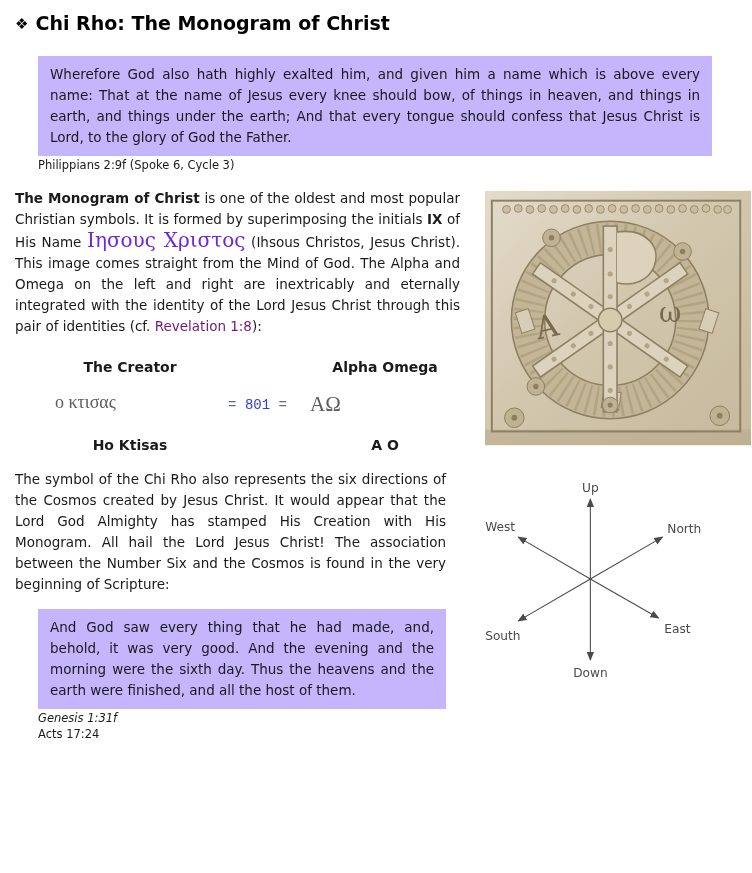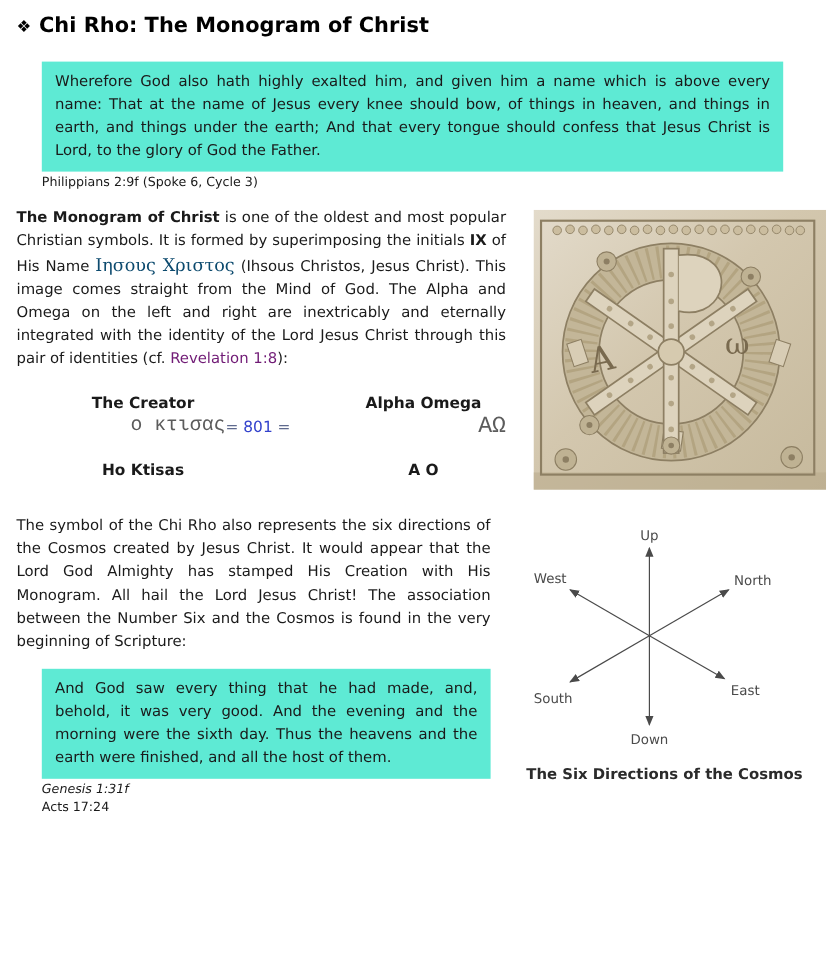--- a/index.html
+++ b/index.html
@@ -1,36 +1,36 @@
 <!DOCTYPE html>
 <html><head>
 <meta charset="utf-8">
 <style>
   html,body{margin:0;padding:0;background:#ffffff;}
   body{width:752px;height:873px;font-family:"DejaVu Sans","Liberation Sans",sans-serif;color:#1a1a1a;overflow:hidden;}
   .page{padding:8px 15px 0 15px;}
   h1{font-size:19px;margin:4px 0 22px 0;display:flex;align-items:center;gap:7px;color:#000;}
   .bullet{font-size:15px;position:relative;top:1px;}
-  .bq{background:#5eead4;margin:0 25px 2px 23px;padding:8px 12px;font-size:13.5px;line-height:21px;text-align:justify;}
+  .bq{background:#c4b5fd;margin:0 25px 2px 23px;padding:8px 12px;font-size:13.5px;line-height:21px;text-align:justify;}
   .attr{font-size:11.5px;text-align:left;margin:2px 25px 0 23px;}
   .row{display:flex;align-items:flex-start;margin-top:16px;}
   .col-text{width:446px;}
   .col-img{width:266px;margin-left:25px;}
   p.para{font-size:13.5px;line-height:21px;text-align:justify;margin:0;}
   .lead,.initials{font-weight:bold;}
-  .greek-inline{font-family:"DejaVu Serif","Liberation Serif",serif;font-size:16px;color:#0c4a6e;}
+  .greek-inline{font-family:"DejaVu Serif","Liberation Serif",serif;font-size:20px;color:#6d28d9;}
   a.reflink{color:#701a75;text-decoration:none;cursor:pointer;}
   
-  .identity{display:grid;grid-template-columns:150px 105px 150px;margin:22px 0 0 40px;row-gap:2px;}
+  .identity{display:grid;grid-template-columns:150px 105px 150px;margin:22px 0 0 40px;row-gap:17px;}
   .identity .hdr{font-weight:bold;font-size:14px;text-align:center;}
-  .identity .grk{font-family:Liberation Mono, monospace;font-size:18px;color:#5c5c5c;text-align:right;}
+  .identity .grk{font-family:Liberation Serif, serif;font-size:18px;color:#5c5c5c;text-align:left;}
   .identity .grk.big{font-size:21px;}
-  .identity .eq{font-size:14px;color:#5f6a8e;align-self:center;}
+  .identity .eq{font-size:14px;text-align:center;color:#5f6a8e;align-self:center;font-family:Liberation Mono, monospace;}
   .identity .eq .val{color:#3342cc;}
-  .identity .tr{font-weight:bold;font-size:14px;text-align:center;margin-top:18px;}
+  .identity .tr{font-weight:bold;font-size:14px;text-align:center;margin-top:3px;}
   .caption{font-weight:bold;font-size:13.5px;text-align:center;width:266px;margin-top:2px;color:#2b2b2b;}
   .row2 .bq{margin:14px 0 2px 23px;}
   .row2 .attr{margin:2px 0 0 23px;font-style:italic;}
   .full-para{margin:20px 0 0 0;}
   .bq-acts{margin-top:16px;}
 </style>
 </head>
 <body>
 
 <div class="page">
@@ -204,20 +204,19 @@
         </g>
         <g font-size="12.5" fill="#4a4a4a" font-family="DejaVu Sans, sans-serif">
           <text x="122" y="24" text-anchor="middle">Up</text>
           <text x="122" y="214" text-anchor="middle">Down</text>
           <text x="201" y="66">North</text>
           <text x="14" y="64">West</text>
           <text x="14" y="176">South</text>
           <text x="198" y="168">East</text>
         </g>
       </svg>
-      <div class="caption">The Six Directions of the Cosmos</div>
     </div>
   </div>
 
 
   <div class="attr">Acts 17:24</div>
 
 </div>
 
 </body></html>

